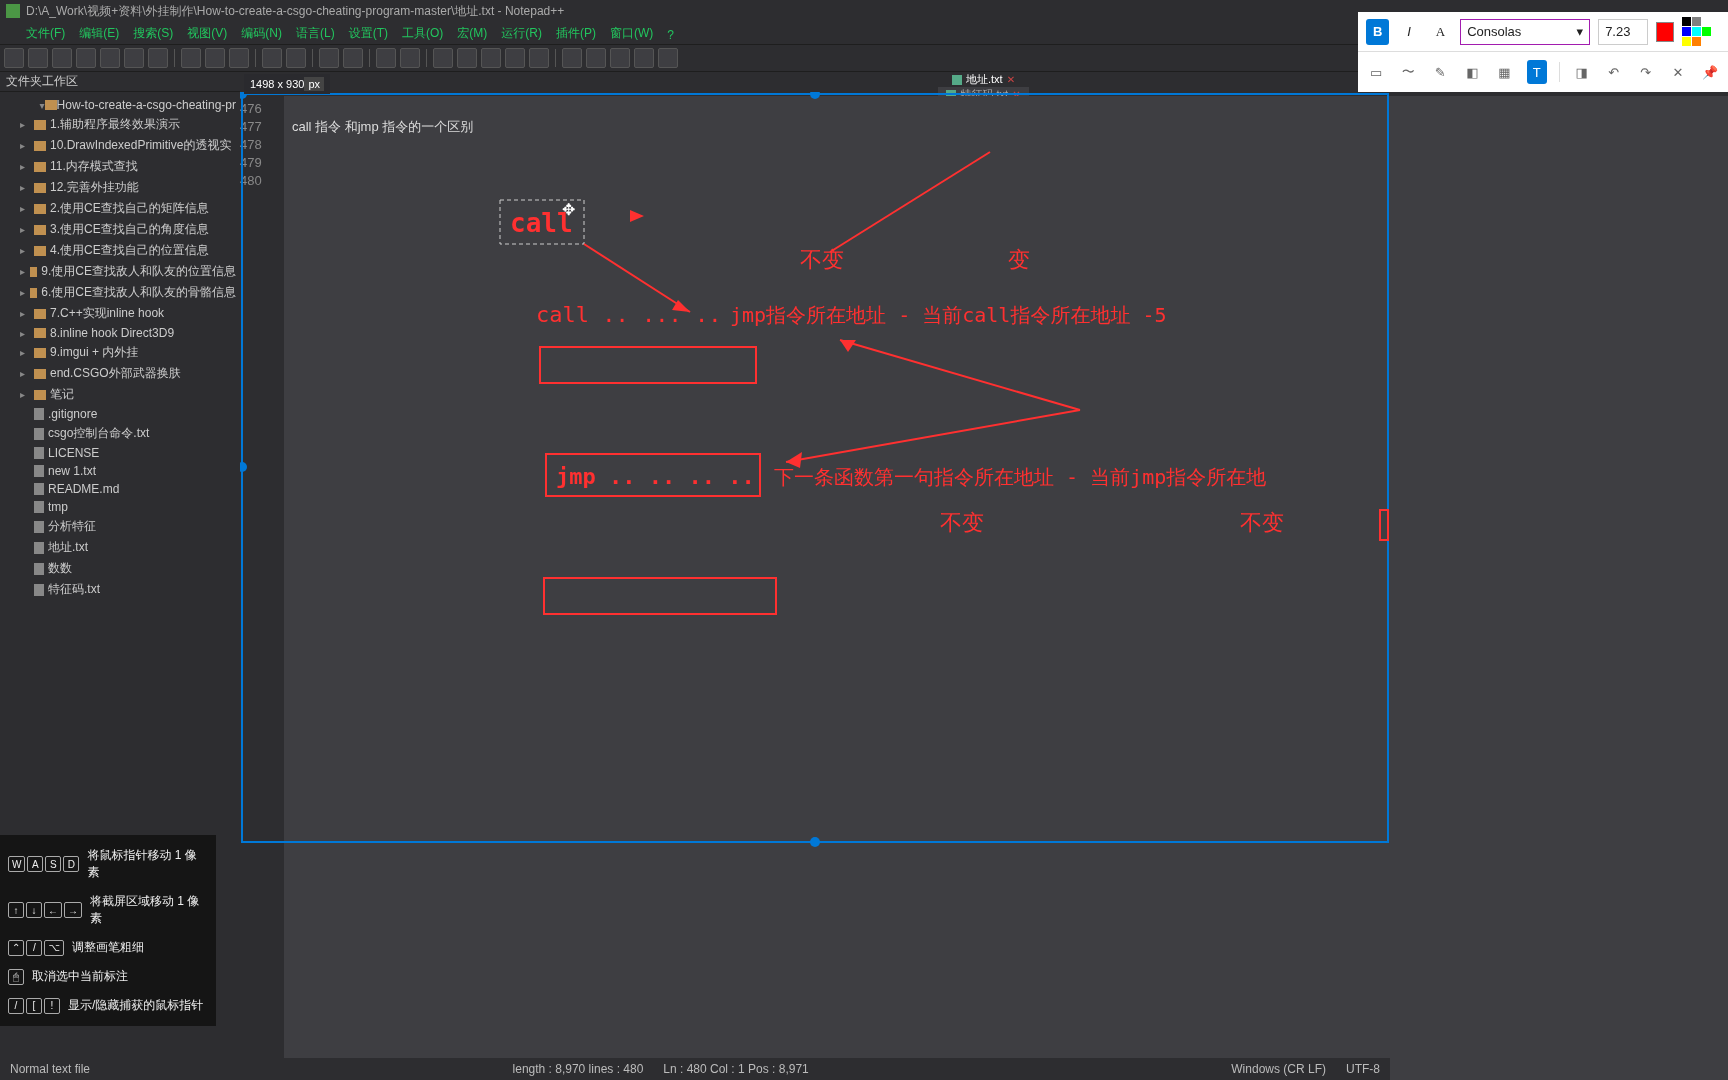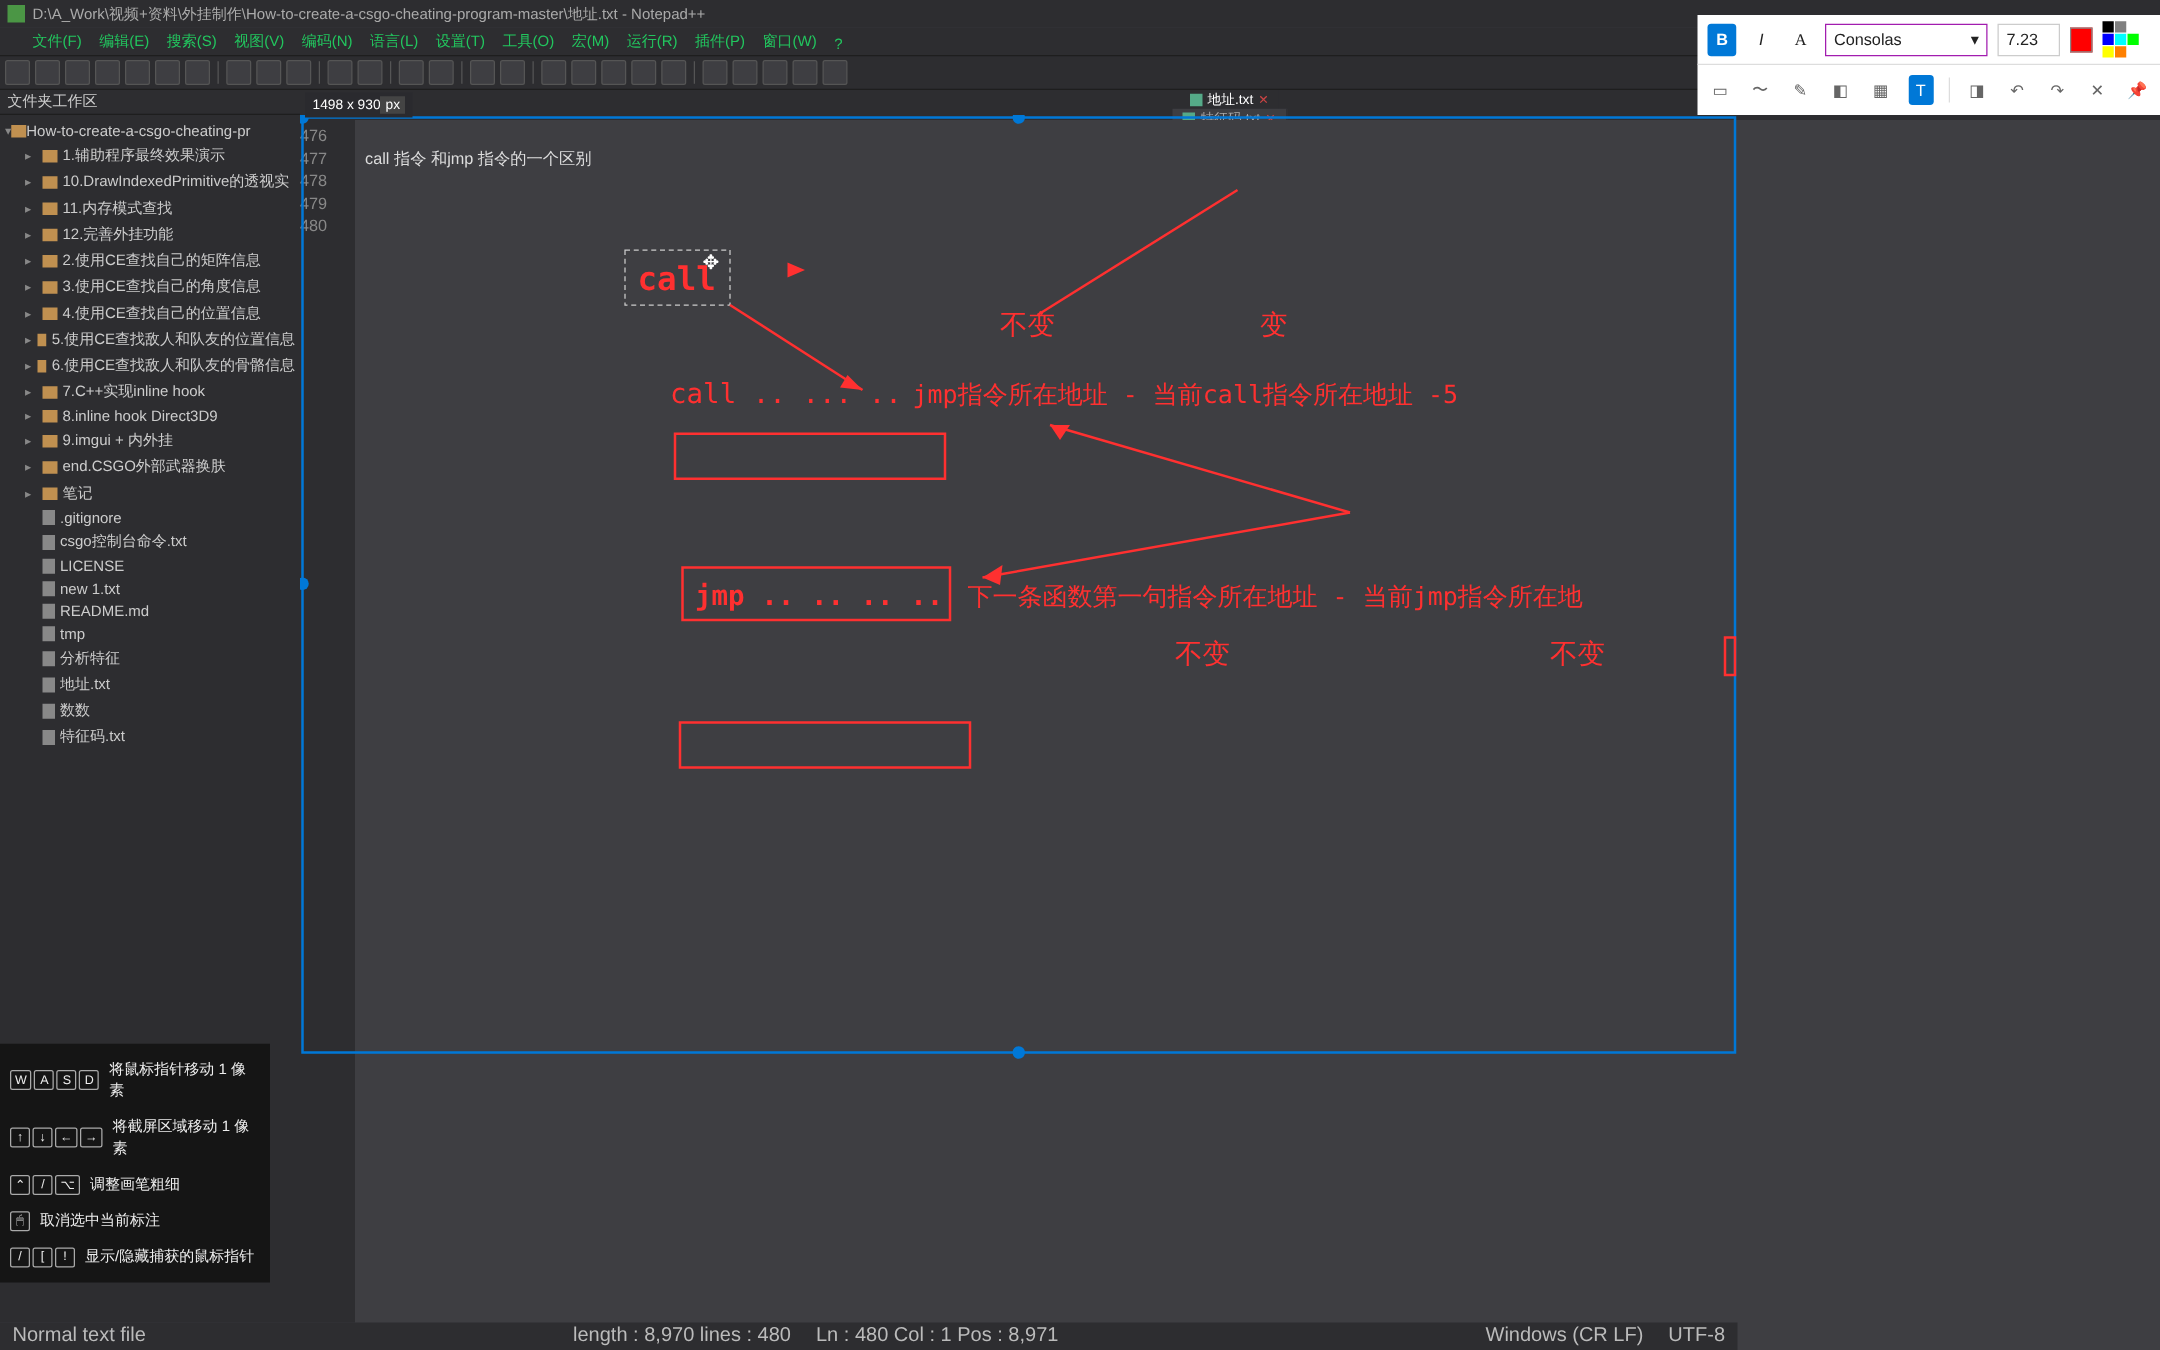--- a/index.html
+++ b/index.html
@@ -19,21 +19,21 @@
 .toolbar .sep { width: 1px; height: 18px; background: #555; margin: 0 2px; }
 
 
 .workspace-label { background: #2d2d30; height: 20px; display: flex; align-items: center; padding: 0 6px; color: #ccc; border-bottom: 1px solid #1e1e1e; }
 .workspace-icons { margin-left: auto; display: flex; gap: 6px; }
 .workspace-icons .icon-btn { width: 16px; height: 16px; display: flex; align-items: center; justify-content: center; }
 
 
 .sidebar { position: absolute; left: 0; top: 92px; width: 240px; bottom: 22px; background: #2d2d30; overflow: hidden; }
 .tree { padding: 4px; color: #ccc; font-size: 12px; }
-.tree-root { display: flex; align-items: center; gap: 0; padding: 2px 0; white-space: nowrap; }
+.tree-root { display: flex; align-items: center; gap: 0; padding: 2px 0; white-space: nowrap; justify-content: flex-end; }
 .tree-root::before { content: "▾"; font-size: 10px; color: #888; }
 .tree-item { display: flex; align-items: center; gap: 4px; padding: 2px 0 2px 16px; white-space: nowrap; }
 .tree-item::before { content: "▸"; font-size: 10px; color: #888; width: 10px; }
 .tree-item.file::before { content: ""; width: 10px; }
 .folder-icon { width: 12px; height: 10px; background: #c09050; display: inline-block; }
 .file-icon { width: 10px; height: 12px; background: #888; display: inline-block; }
 
 
 .editor-area { position: absolute; left: 240px; right: 0; top: 72px; bottom: 22px; background: #3e3e42; }
 .tabs { height: 24px; background: #2d2d30; display: flex; align-items: center; position: relative; flex-direction: column; }
@@ -53,21 +53,21 @@
 
 .anno-surface { position: absolute; left: 240px; top: 92px; right: 338px; bottom: 22px; pointer-events: none; }
 .anno-surface svg { position: absolute; left: 0; top: 0; width: 100%; height: 100%; }
 .red-text { fill: #ff3030; font-family: Consolas, "Microsoft YaHei", monospace; }
 .red-box { fill: none; stroke: #ff3030; stroke-width: 2; }
 .dashed-box { fill: none; stroke: #ccc; stroke-width: 1; stroke-dasharray: 4 3; }
 .sel-handle { fill: #0078d7; }
 .sel-frame { fill: none; stroke: #0078d7; stroke-width: 2; }
 
 
-.statusbar { position: absolute; left: 0; right: 338px; bottom: 0; height: 22px; background: #2d2d30; color: #bbb; display: flex; align-items: center; padding: 0 10px; gap: 20px; font-size: 16px; }
+.statusbar { position: absolute; left: 0; right: 338px; bottom: 0; height: 22px; background: #2d2d30; color: #bbb; display: flex; align-items: center; padding: 0 10px; gap: 20px; font-size: 12px; }
 .statusbar .left { margin-right: auto; }
 .statusbar .right { margin-left: auto; display: flex; gap: 20px; }
 
 
 .hints { position: absolute; left: 0; bottom: 54px; width: 216px; background: rgba(20,20,20,0.95); color: #eee; padding: 6px; font-size: 12px; }
 .hints .row { display: flex; align-items: center; gap: 8px; padding: 6px 2px; }
 .hints .keys { display: flex; gap: 2px; }
 .hints .key { border: 1px solid #aaa; border-radius: 2px; min-width: 16px; height: 16px; display: flex; align-items: center; justify-content: center; font-size: 10px; padding: 0 3px; }
 
 
@@ -186,21 +186,21 @@
         <div class="tree-item">
           <span class="folder-icon"></span>
           <span>3.使用CE查找自己的角度信息</span>
         </div>
         <div class="tree-item">
           <span class="folder-icon"></span>
           <span>4.使用CE查找自己的位置信息</span>
         </div>
         <div class="tree-item">
           <span class="folder-icon"></span>
-          <span>5.使用CE查找敌人和队友的位置信息</span>
+          <span>9.使用CE查找敌人和队友的位置信息</span>
         </div>
         <div class="tree-item">
           <span class="folder-icon"></span>
           <span>6.使用CE查找敌人和队友的骨骼信息</span>
         </div>
         <div class="tree-item">
           <span class="folder-icon"></span>
           <span>7.C++实现inline hook</span>
         </div>
         <div class="tree-item">

